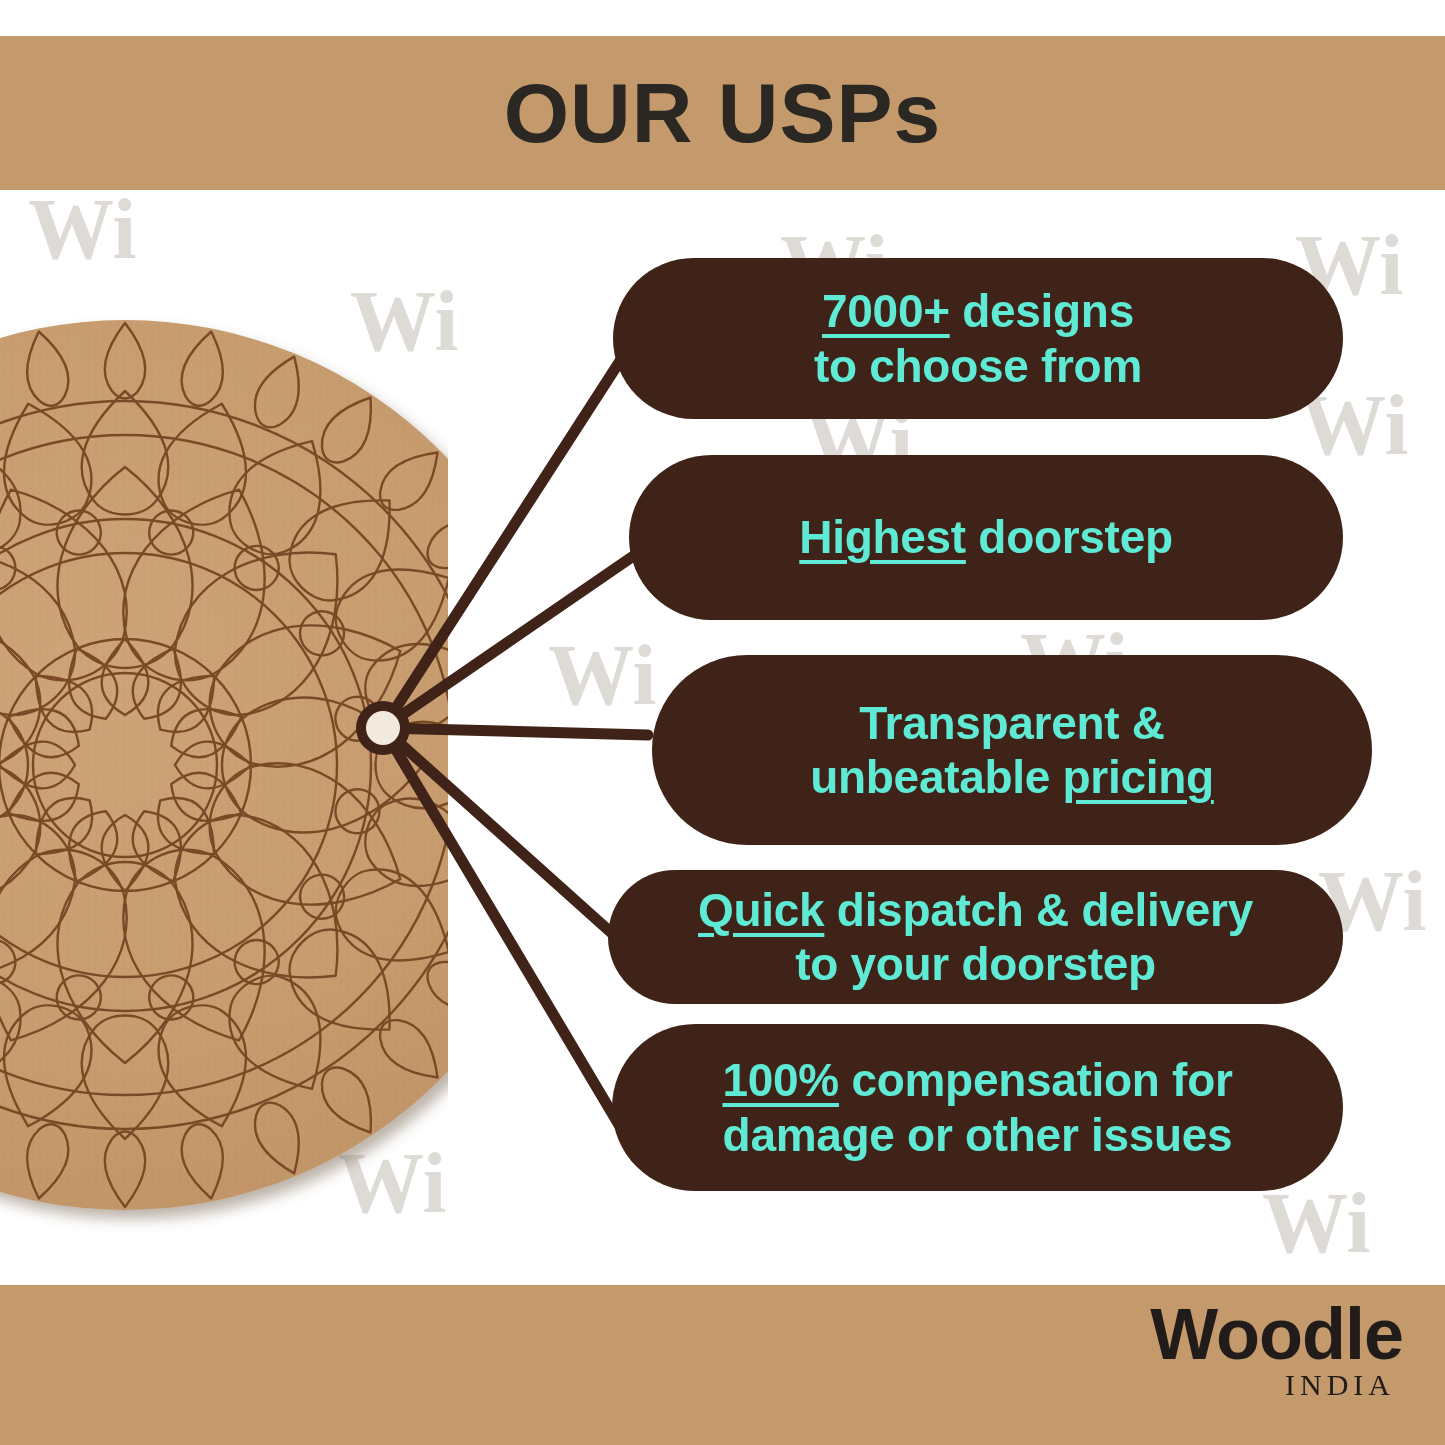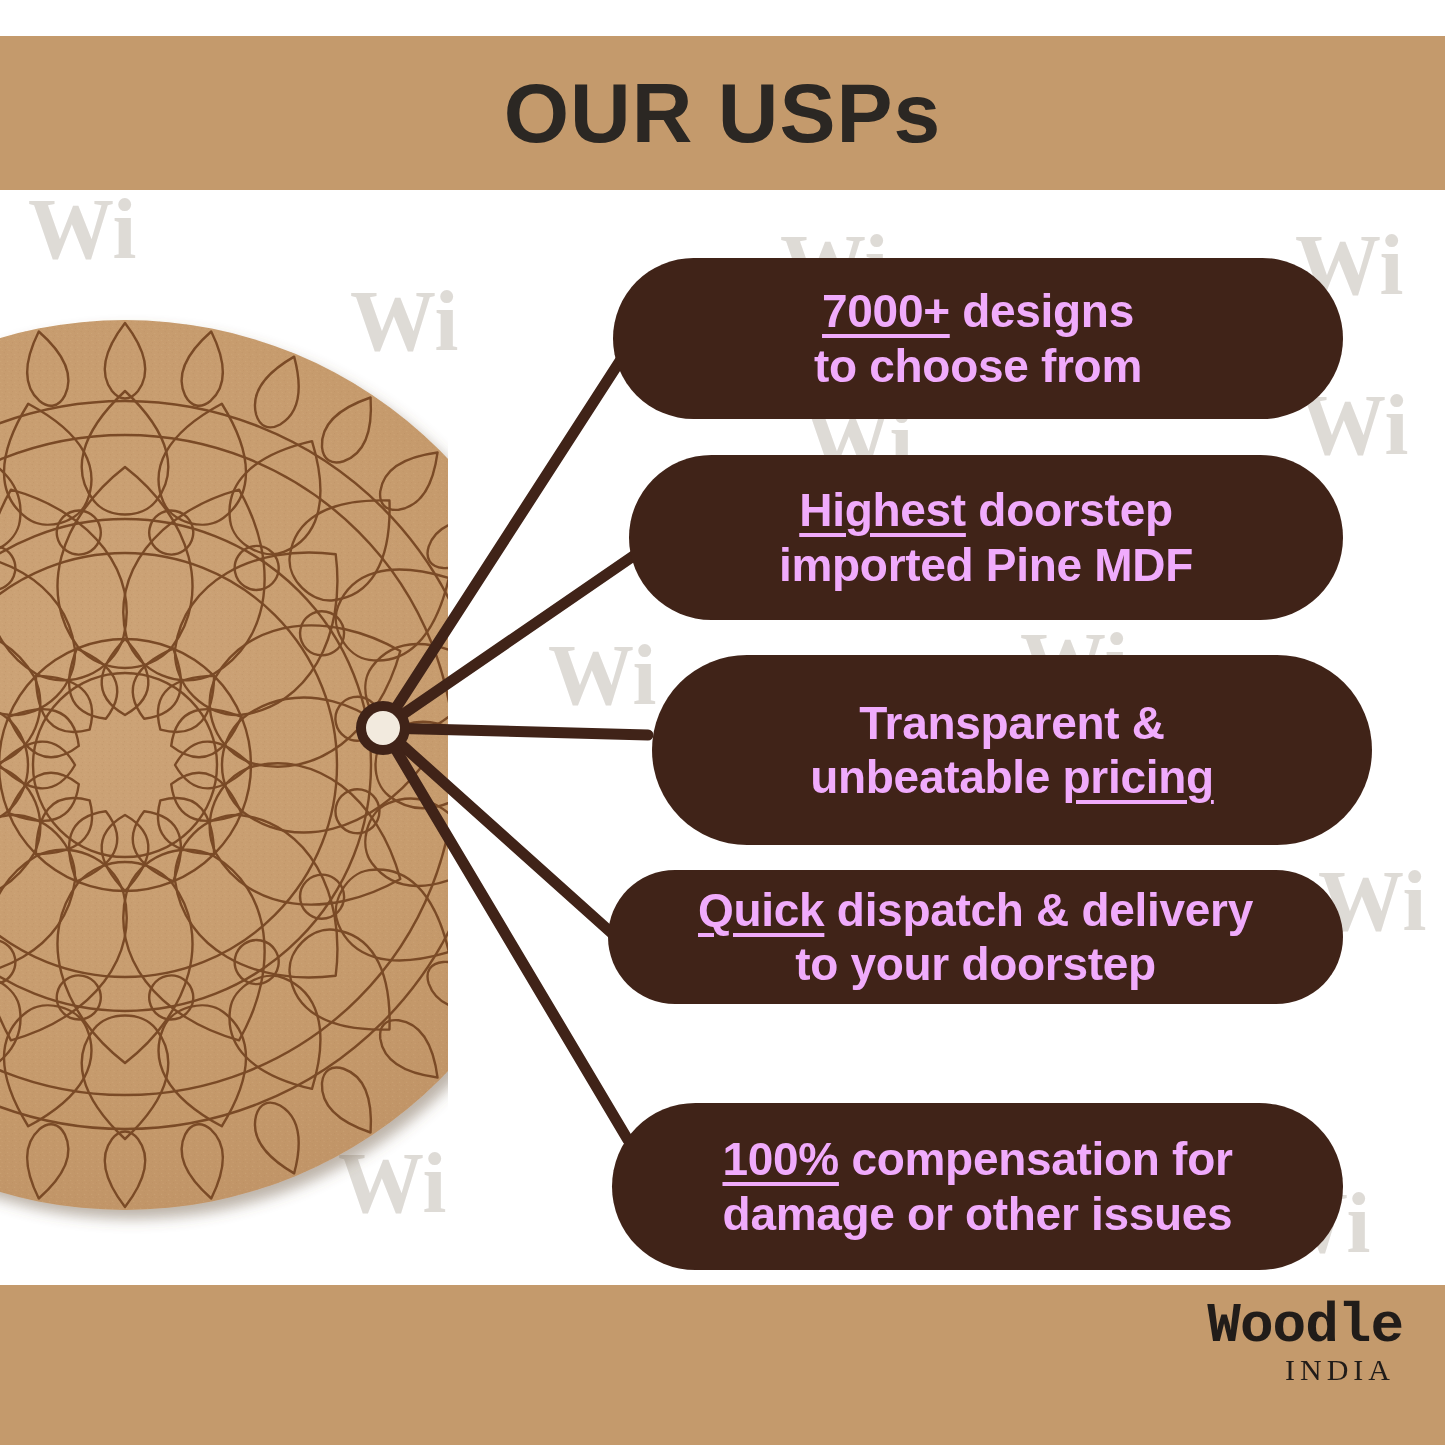--- a/index.html
+++ b/index.html
@@ -67,23 +67,23 @@
   }
   #brand-logo {
     position: absolute;
     right: 42px;
     top: 1300px;
     z-index: 7;
     text-align: right;
     line-height: 1;
   }
   #brand-name {
-    font-family: Liberation Mono, monospace;
+    font-family: Liberation Sans, sans-serif;
     font-weight: 700;
-    font-size: 56px;
+    font-size: 72px;
     color: #211c19;
     letter-spacing: -1px;
     display: block;
     line-height: .95;
   }
   #brand-sub {
     font-family: "Liberation Serif", serif;
     font-weight: 400;
     font-size: 30px;
     color: #211c19;
@@ -119,38 +119,38 @@
     background: #402318;
     border-radius: 999px;
     display: flex;
     align-items: center;
     justify-content: center;
     text-align: center;
     box-sizing: border-box;
     padding: 6px 26px;
   }
   .usp-text {
-    color: #f0abfc;
+    color: #5eead4;
     font-family: "Liberation Sans", sans-serif;
     font-weight: 700;
     font-size: 46px;
     line-height: 1.18;
     letter-spacing: -0.3px;
   }
   .usp-text .u {
     text-decoration: underline;
     text-decoration-thickness: 4px;
     text-underline-offset: 7px;
   }
 
   #usp-pill-0 { left: 613px; top: 258px;  width: 730px; height: 161px; }
   #usp-pill-1 { left: 629px; top: 455px;  width: 714px; height: 165px; }
   #usp-pill-2 { left: 652px; top: 655px;  width: 720px; height: 190px; }
   #usp-pill-3 { left: 608px; top: 870px;  width: 735px; height: 134px; }
-  #usp-pill-4 { left: 612px; top: 1103px; width: 731px; height: 167px; }
+  #usp-pill-4 { left: 612px; top: 1024px; width: 731px; height: 167px; }
 </style>
 </head>
 <body>
 
 <div id="page">
 
   <div id="watermark-layer">
       <div class="wm" style="left: 28px; top: 186px; font-size: 86px;">Wi</div>
       <div class="wm" style="left: 350px; top: 278px; font-size: 86px;">Wi</div>
       <div class="wm" style="left: 780px; top: 222px; font-size: 86px;">Wi</div>
@@ -544,21 +544,21 @@
           <circle cx="383" cy="728" r="27" fill="#402318"></circle>
           <circle cx="383" cy="728" r="17" fill="#f2eade"></circle>
         </g>
     </svg>
   </div>
 
   <div class="usp-pill" id="usp-pill-0">
     <span class="usp-text"><span class="u">7000+</span><span> designs</span><br><span>to choose from</span></span>
   </div>
   <div class="usp-pill" id="usp-pill-1">
-    <span class="usp-text"><span class="u">Highest</span><span> doorstep</span><br><span>imported Pine MDF</span></span>
+    <span class="usp-text"><span class="u">Highest</span><span> doorstep</span><br></span>
   </div>
   <div class="usp-pill" id="usp-pill-2">
     <span class="usp-text"><span>Transparent &amp;</span><br><span>unbeatable </span><span class="u">pricing</span></span>
   </div>
   <div class="usp-pill" id="usp-pill-3">
     <span class="usp-text"><span class="u">Quick</span><span> dispatch &amp; delivery</span><br><span>to your doorstep</span></span>
   </div>
   <div class="usp-pill" id="usp-pill-4">
     <span class="usp-text"><span class="u">100%</span><span> compensation for</span><br><span>damage or other issues</span></span>
   </div>

